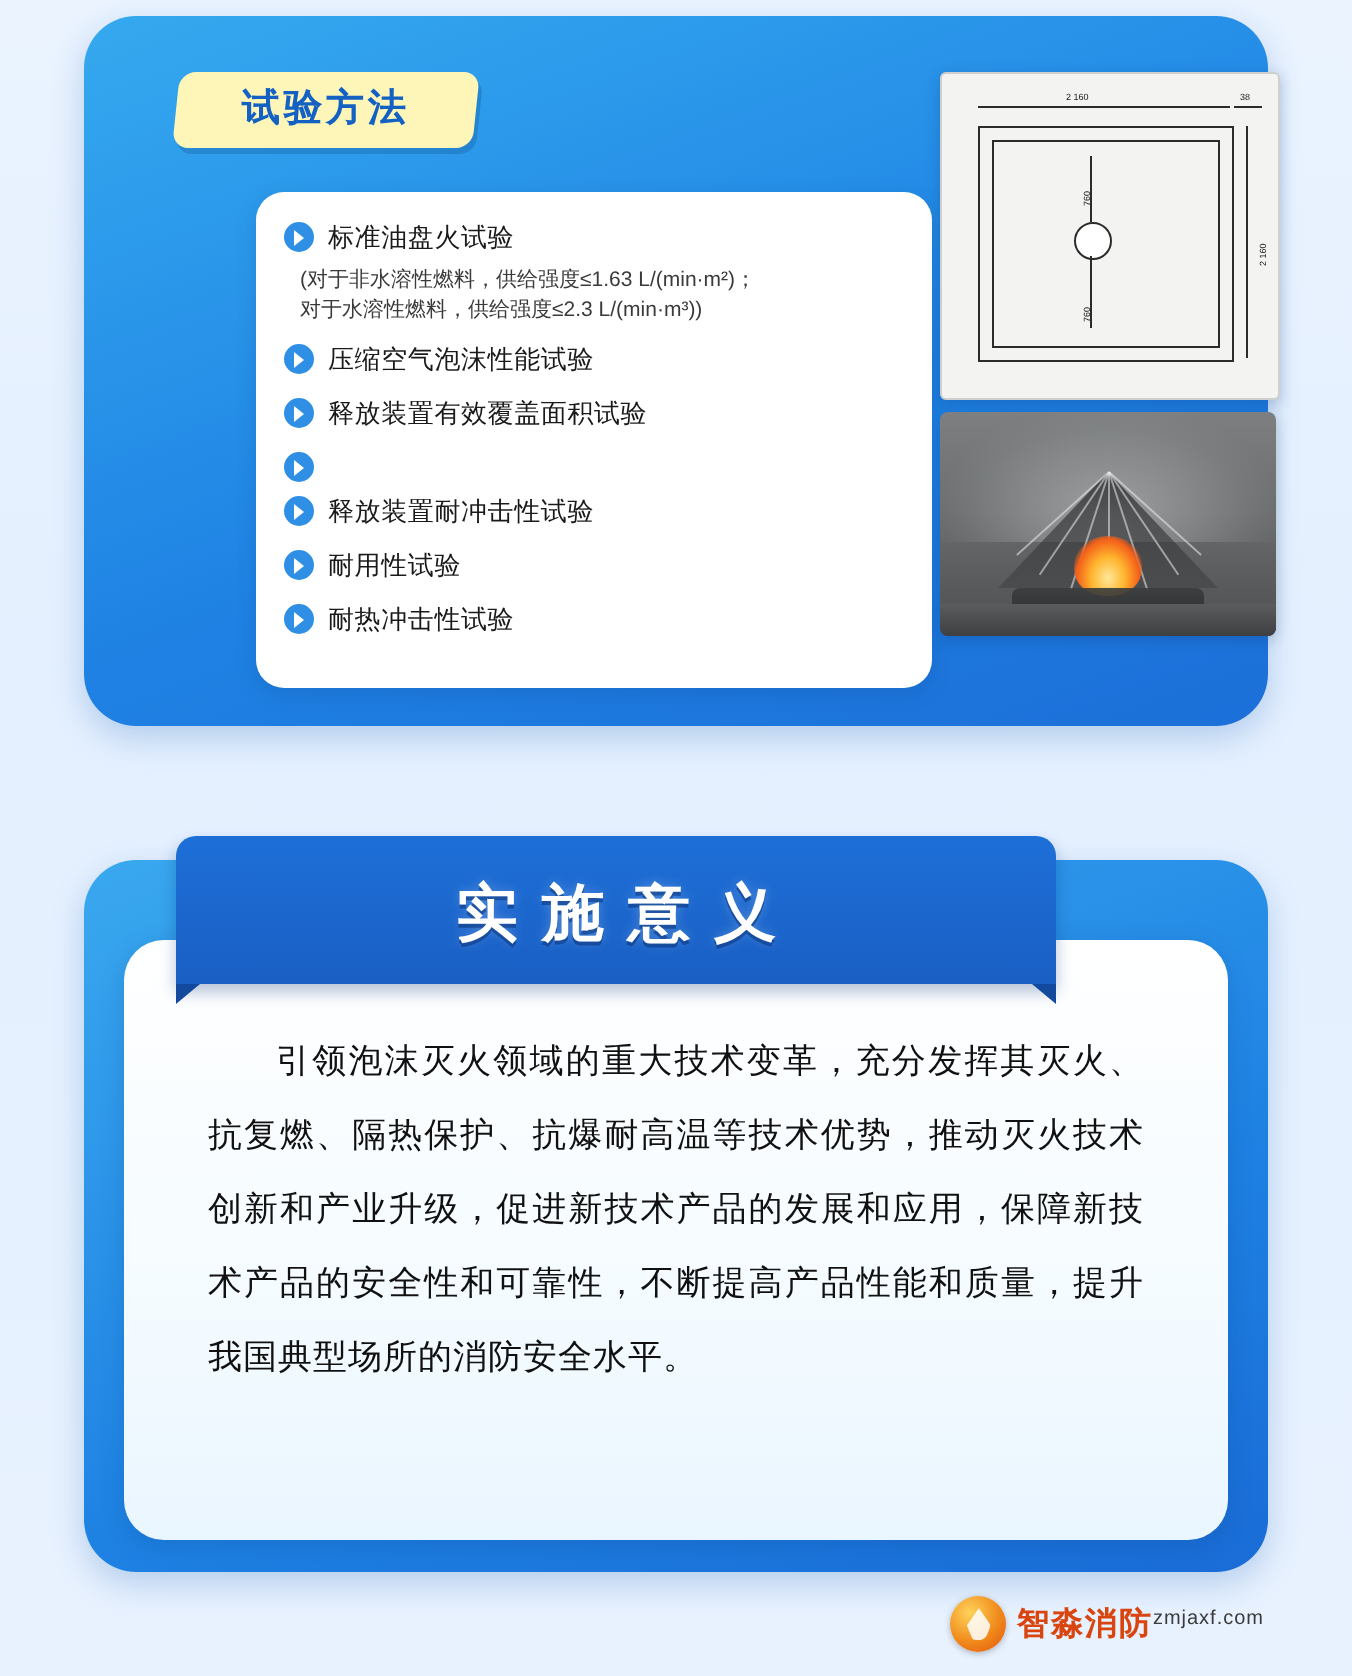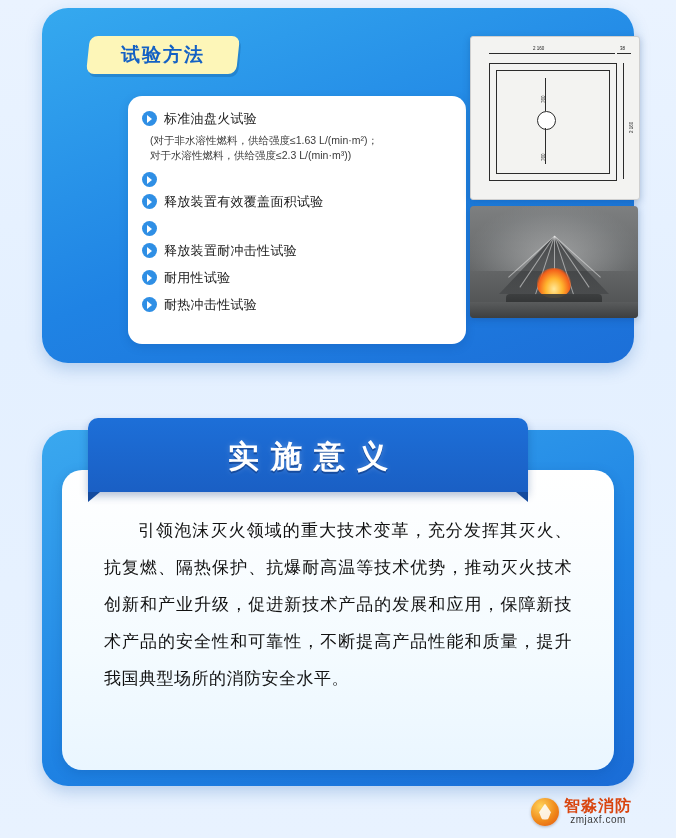--- a/index.html
+++ b/index.html
@@ -334,21 +334,21 @@
     position: absolute;
     left: 8px; top: 6px;
     width: 12px; height: 16px;
     background: #ffffff;
     border-radius: 50% 50% 45% 45%;
     opacity: 0.85;
     clip-path: polygon(50% 0%, 100% 55%, 75% 100%, 25% 100%, 0% 55%);
   }
   .logo-texts {
     display: flex;
-    flex-direction: column;
+    flex-direction: row;
     justify-content: center;
   }
   .logo-name {
     font-size: 16px;
     font-weight: bold;
     color: #d9450f;
     line-height: 17px;
     letter-spacing: 1px;
   }
   .logo-url {
@@ -372,20 +372,21 @@
   <div class="list-panel">
 
     <div class="list-row">
       <span class="bullet"></span>
       <span class="list-text">标准油盘火试验</span>
     </div>
     <div class="list-note">(对于非水溶性燃料，供给强度≤1.63 L/(min·m²)；<br>对于水溶性燃料，供给强度≤2.3 L/(min·m³))</div>
 
     <div class="list-row">
       <span class="bullet"></span>
+      <span class="list-text">压缩空气泡沫性能试验</span>
     </div>
     <div class="list-row">
       <span class="bullet"></span>
       <span class="list-text">释放装置有效覆盖面积试验</span>
     </div>
     <div class="list-row">
       <span class="bullet"></span>
     </div>
     <div class="list-row">
       <span class="bullet"></span>

